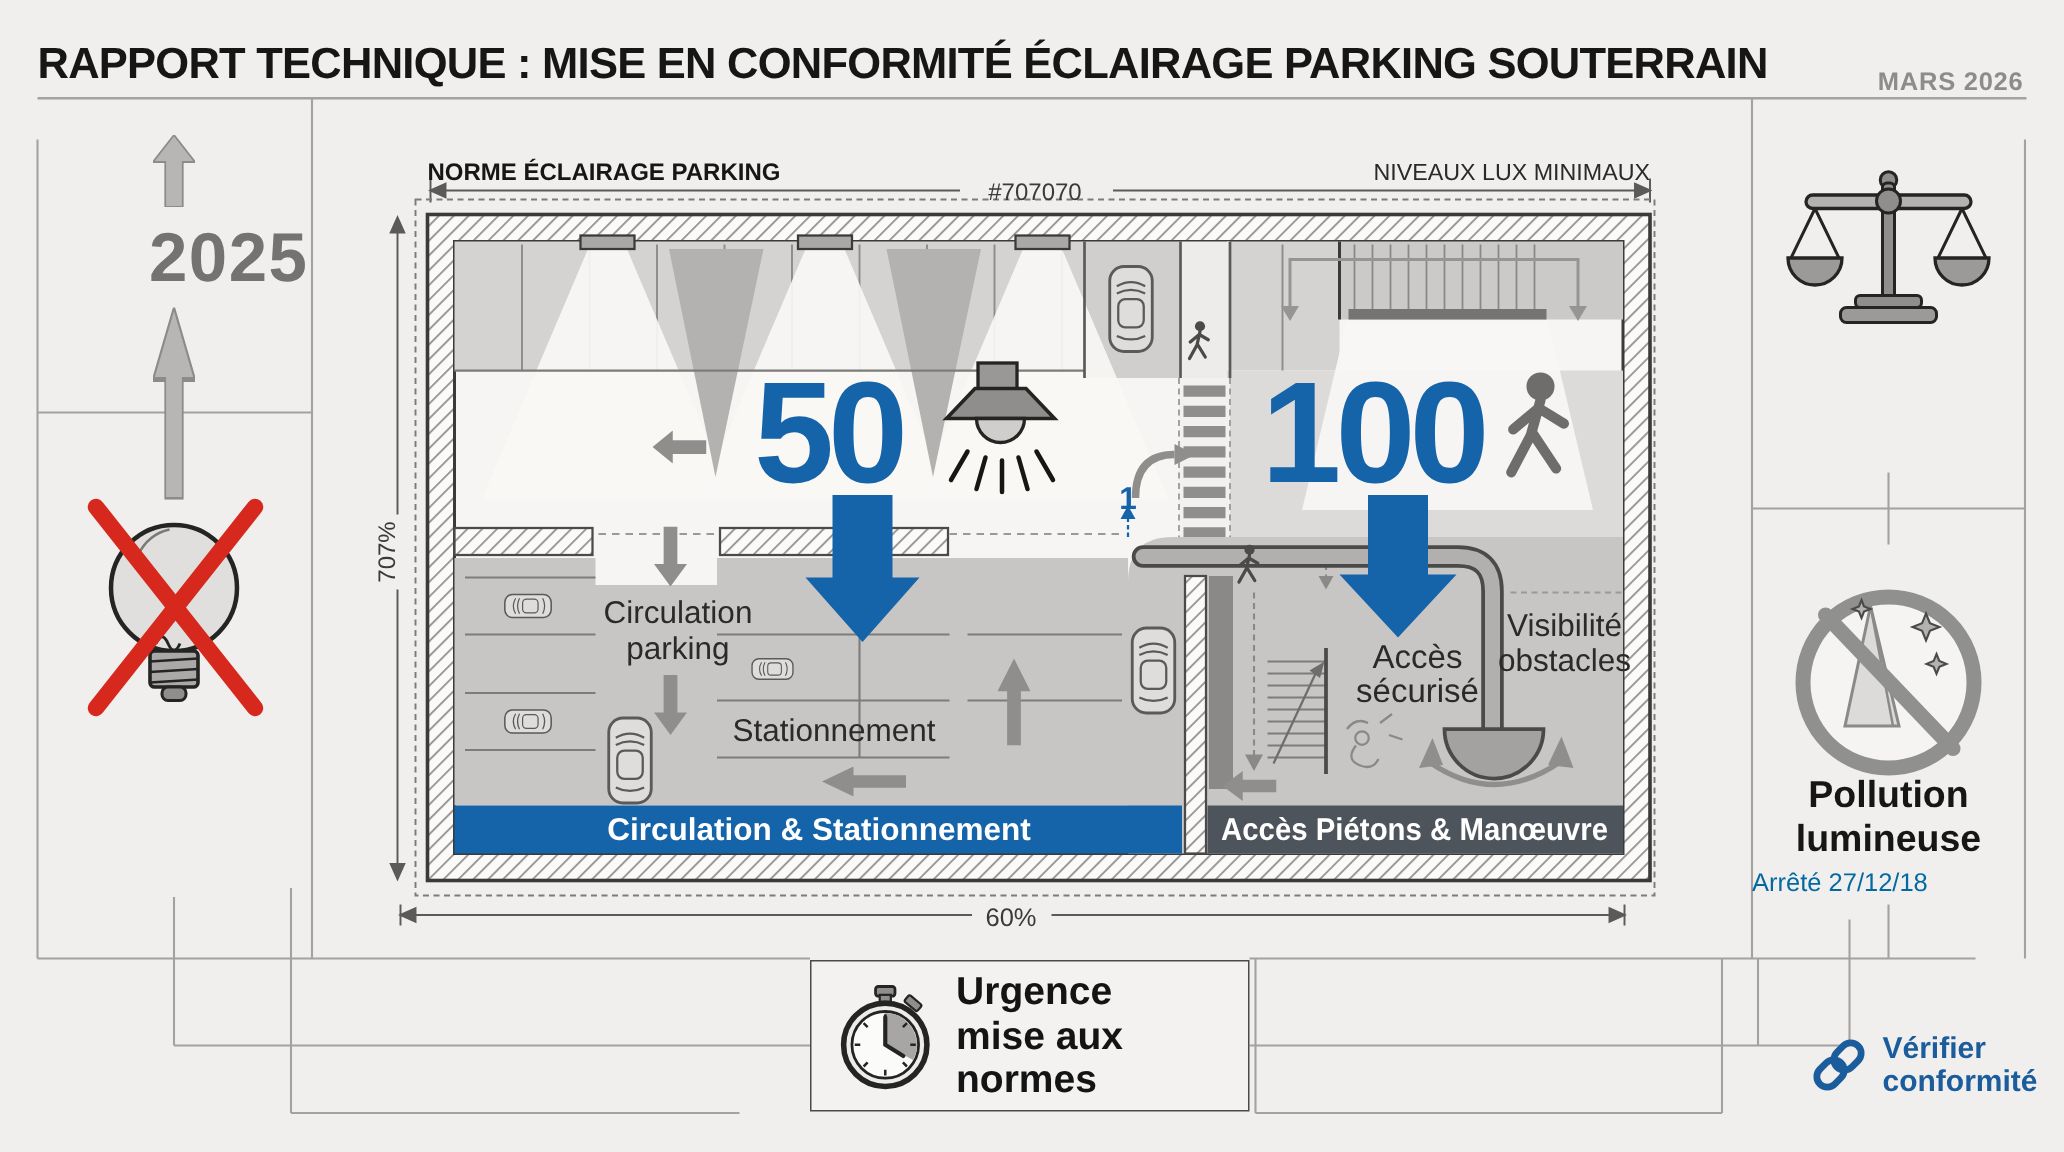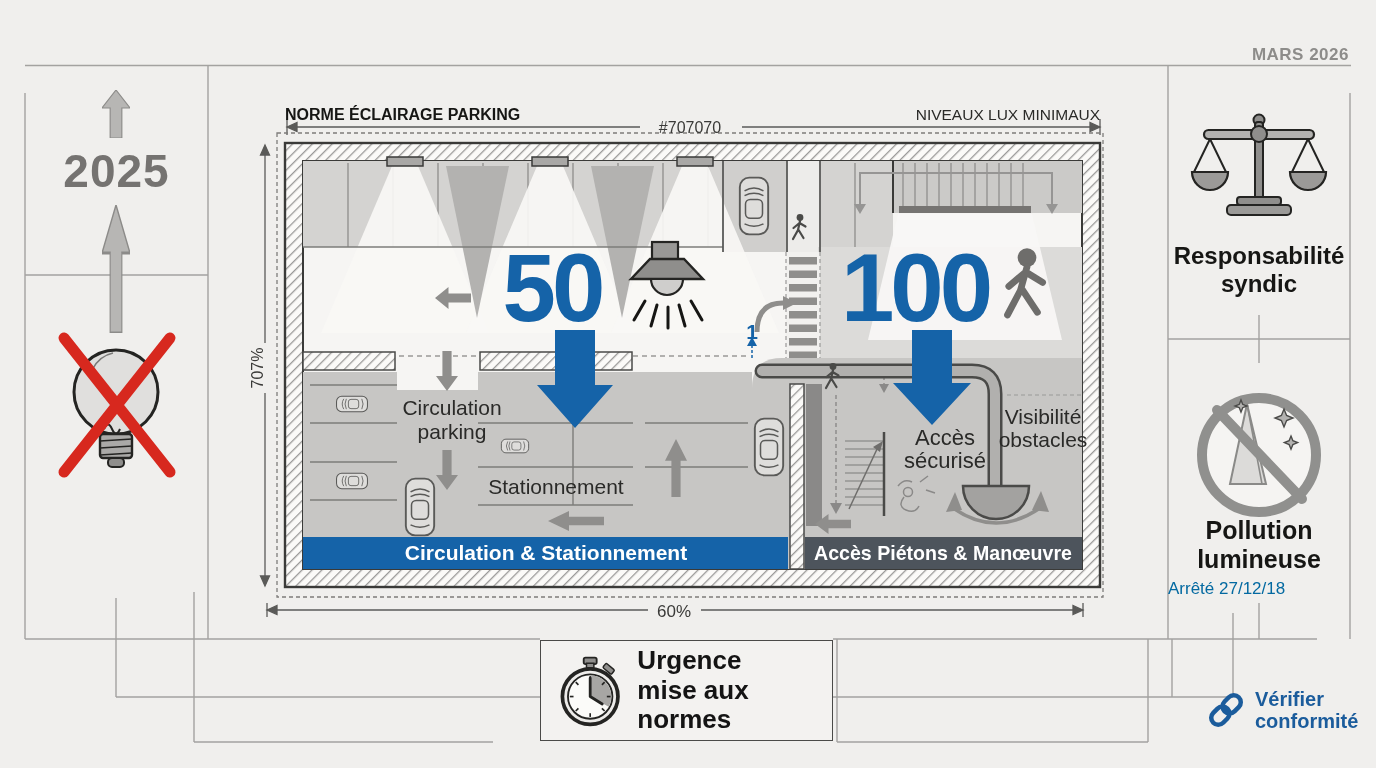--- a/index.html
+++ b/index.html
@@ -5,21 +5,21 @@
   html,body{margin:0;padding:0;background:#d8d7d5;}
   .page{position:relative;width:1376px;height:768px;background:#f0efed;
         font-family:"Liberation Sans",sans-serif;overflow:hidden;color:#1d1d1b;}
   .abs{position:absolute;}
   svg{display:block;}
   .gfx{position:absolute;inset:0;}
   .title{top:27px;left:25px;font-size:29px;letter-spacing:-.5px;white-space:nowrap;color:#161614;}
   .title b{font-weight:800;}
   .title span{font-weight:600;}
   .date{top:45px;right:27px;font-size:17px;font-weight:600;color:#8d8c8a;letter-spacing:.5px;}
-  .year{top:144px;left:25px;width:183px;text-align:center;font-size:46px;font-weight:700;color:#757371;letter-spacing:1px;}
+  .year{top:144px;left:25px;width:183px;text-align:center;font-size:46px;font-weight:700;color:#757371;letter-spacing:1px;padding-left:36px;}
   .cap{left:25px;width:183px;text-align:center;font-weight:700;color:#161614;}
   .lamp-cap{top:486px;font-size:25px;line-height:1.16;}
   .syndic-cap{left:1168px;width:182px;top:242px;font-size:24px;line-height:1.18;}
   .poll-cap{left:1168px;width:182px;top:516px;font-size:25px;line-height:1.16;}
   .poll-ref{left:1168px;width:167px;top:579px;font-size:17px;font-weight:400;color:#0369a1;}
   .urgbox{top:640px;left:540px;width:293px;height:101px;background:#f3f2f0;border:1.6px solid #4a4a48;
           box-sizing:border-box;display:flex;align-items:center;gap:12px;padding:0 28px 0 14px;}
   .urgtext{font-size:26px;font-weight:700;line-height:1.14;color:#141414;width:180px;}
   .verify{top:688px;left:1206px;display:flex;align-items:center;gap:9px;cursor:pointer;}
   .verify .vtext{font-size:20px;font-weight:700;line-height:1.1;color:#1b5c9c;width:130px;}
@@ -356,25 +356,28 @@
       </g>
     </g>
 
     <text x="285" y="120" font-size="16" font-weight="700" fill="#161614">NORME ÉCLAIRAGE PARKING</text>
     <text x="1100" y="120" font-size="15.5" font-weight="500" fill="#2a2a28" text-anchor="end">NIVEAUX LUX MINIMAUX</text>
     <text x="690" y="133" font-size="16" fill="#3a3a38" text-anchor="middle">#707070</text>
     <text x="258" y="373" font-size="16" fill="#3a3a38" text-anchor="middle" transform="rotate(-90 258 368)">707%</text>
     <text x="674" y="617" font-size="17" fill="#3a3a38" text-anchor="middle">60%</text>
   </svg>
 
+  <div class="abs title">
+    <b>RAPPORT TECHNIQUE :</b>
+    <span>MISE EN CONFORMITÉ ÉCLAIRAGE PARKING SOUTERRAIN</span>
+  </div>
   <div class="abs date">MARS 2026</div>
 
   <div class="abs year">2025</div>
 
-  <div class="abs cap syndic-cap">Responsabilité syndic</div>
   <div class="abs cap poll-cap">Pollution lumineuse</div>
   <div class="abs poll-ref">Arrêté 27/12/18</div>
 
   <div class="abs urgbox">
     <svg width="76" height="76" viewBox="0 0 76 76">
       <rect x="31" y="2" width="14" height="7" rx="2" fill="#8f8e8c" stroke="#242422" stroke-width="2"></rect>
       <rect x="34" y="8" width="8" height="5" fill="#8f8e8c" stroke="#242422" stroke-width="1.6"></rect>
       <g transform="rotate(40 58 14)">
           <rect x="52" y="11" width="12" height="6" rx="1.5" fill="#8f8e8c" stroke="#242422" stroke-width="1.6"></rect>
         </g>

